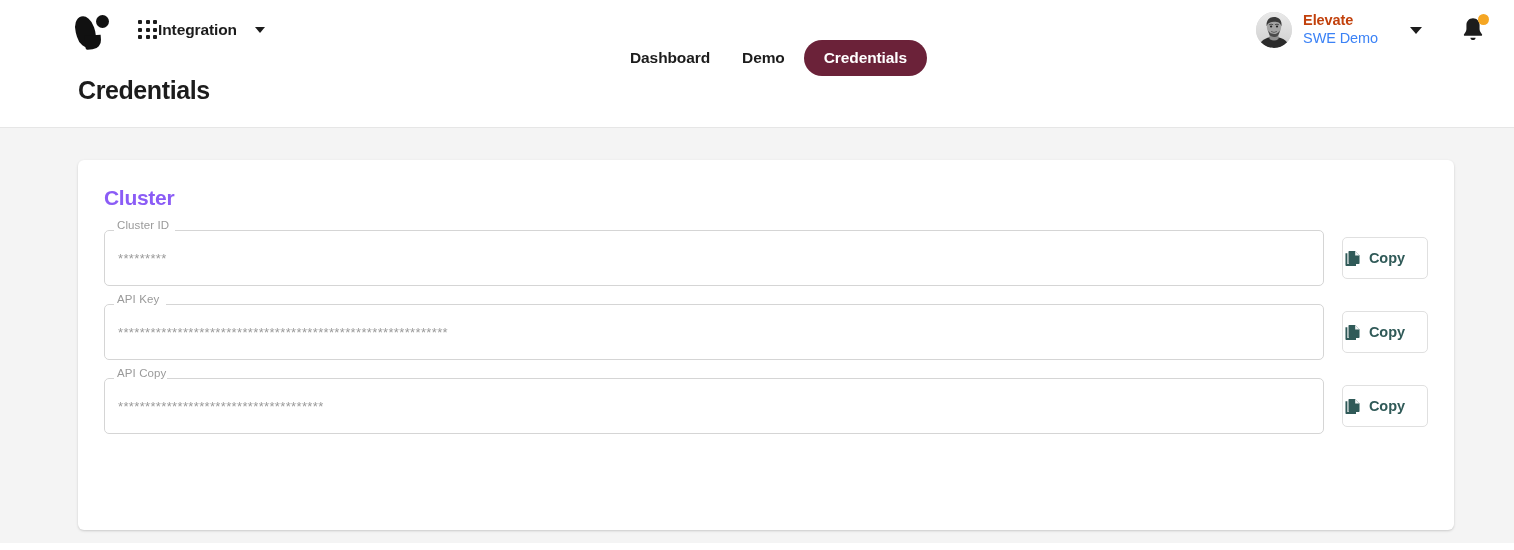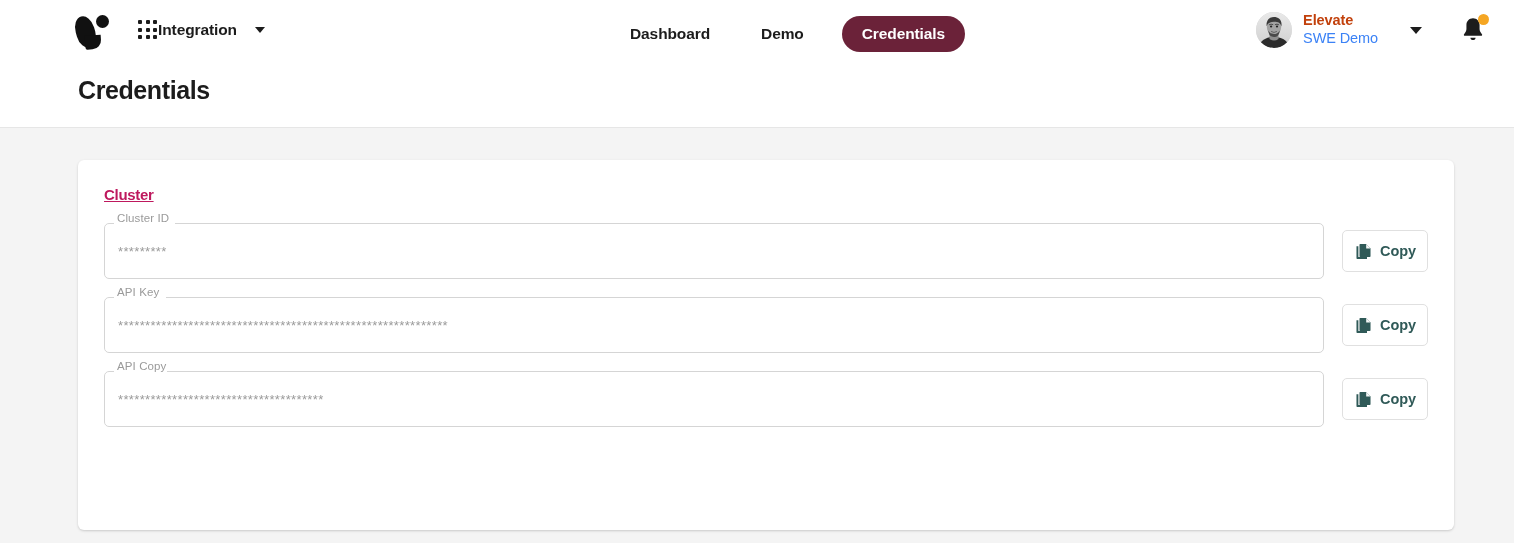--- a/index.html
+++ b/index.html
@@ -95,25 +95,25 @@
     border-left: 5.5px solid transparent;
     border-right: 5.5px solid transparent;
     border-top: 6.5px solid #1c1c1c;
     margin-left: 18px;
     cursor: pointer;
   }
 
   .nav-center {
     position: absolute;
     left: 617px;
-    top: 4px;
+    top: 16px;
     height: 60px;
     display: flex;
-    align-items: center;
-    gap: 25px;
+    align-items: flex-end;
+    gap: 6px;
   }
   .nav-link {
     font-size: 15.5px;
     font-weight: 700;
     letter-spacing: -0.1px;
     color: #1c1c1c;
     padding: 9px 13px;
     border-radius: 20px;
     cursor: pointer;
     white-space: nowrap;
@@ -209,26 +209,25 @@
 
   .card {
     background: #ffffff;
     border-radius: 6px;
     box-shadow: 0 1px 3px rgba(0,0,0,0.12), 0 1px 2px rgba(0,0,0,0.06);
     padding: 26px 26px 34px 26px;
     height: 370px;
   }
 
   .card-title {
-    font-size: 15px;
+    font-size: 21px;
     font-weight: 600;
     letter-spacing: -0.3px;
-    color: #be185d;
+    color: #8b5cf6;
     margin: 0 0 20px 0;
-    text-decoration: underline;
   }
 
   .field-row {
     display: flex;
     align-items: center;
     margin-bottom: 18px;
   }
 
   
   .tf {
@@ -284,21 +283,20 @@
   .copy-btn {
     flex: 0 0 auto;
     margin-left: 18px;
     width: 86px;
     height: 42px;
     border: 1px solid #e0e0e0;
     border-radius: 5px;
     background: #ffffff;
     display: flex;
     align-items: center;
-    justify-content: center;
     gap: 7px;
     cursor: pointer;
     color: #305a58;
   }
   .copy-btn span.lbl {
     font-size: 14.5px;
     font-weight: 700;
     letter-spacing: -0.1px;
     color: #305a58;
   }

